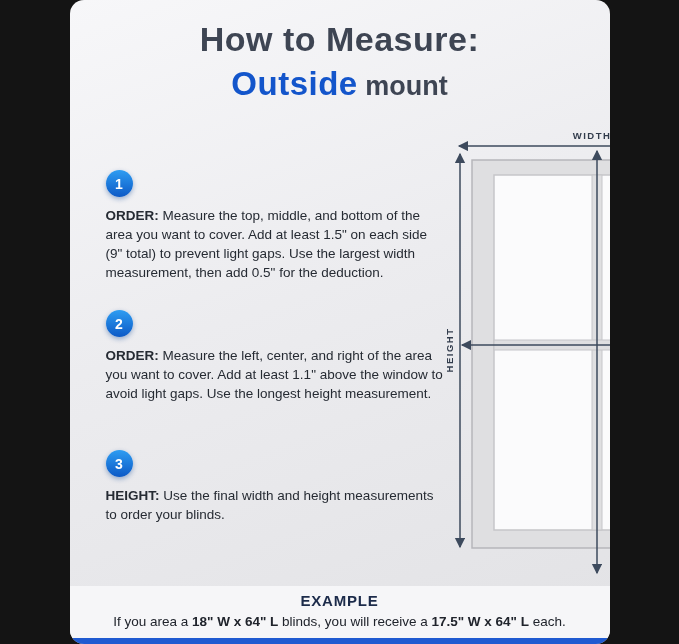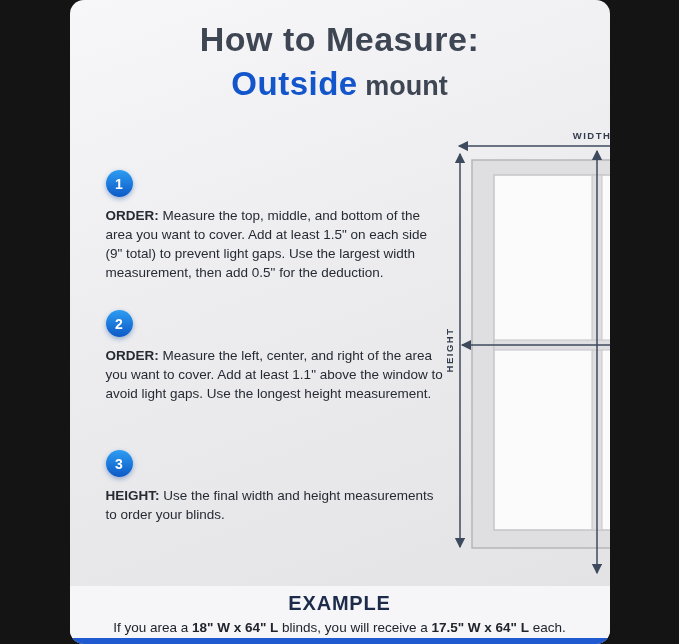--- a/index.html
+++ b/index.html
@@ -28,21 +28,21 @@
   .step-text { position:absolute; left:36px; width:342px; font-size:13.5px; line-height:1.42; color:#262b33; }
   .text-1 { top:206px; }
   .text-2 { top:346px; }
   .text-3 { top:486px; }
   .step-label { font-weight:700; }
   
   .diagram { position:absolute; left:375px; top:130px; }
   
   .example-strip { position:absolute; left:0; right:0; top:586px; height:52px; background:#f6f6f8; }
   .example { position:absolute; left:0; right:0; top:592px; text-align:center; }
-  .example-heading { font-size:20px; font-weight:700; color:#1c2b4a; letter-spacing:0.8px; }
+  .example-heading { font-size:15px; font-weight:700; color:#1c2b4a; letter-spacing:0.8px; }
   .example-text { margin-top:5px; font-size:13.5px; color:#20242c; }
   .bold { font-weight:700; }
   .bottom-bar { position:absolute; left:0; right:0; bottom:0; height:6px; background:#1f5ad1; }
 </style>
 </head>
 <body>
 
 <div class="page">
 
   <h1 class="title" style="margin:0; font-weight:normal;">

